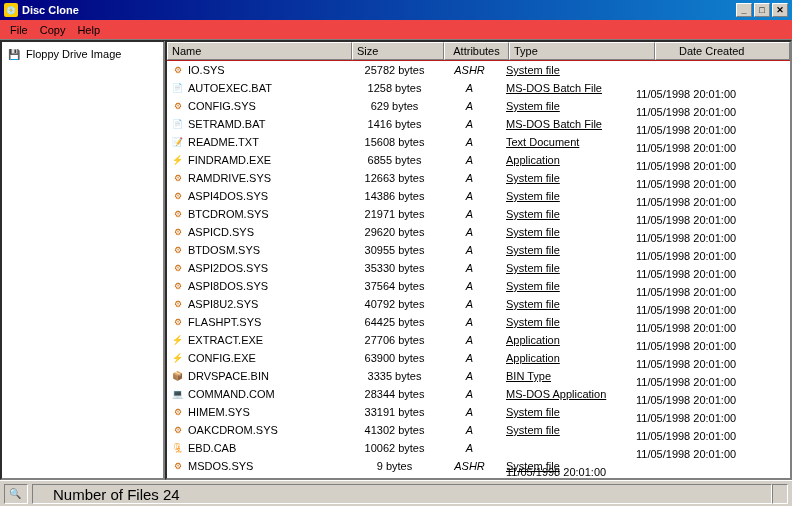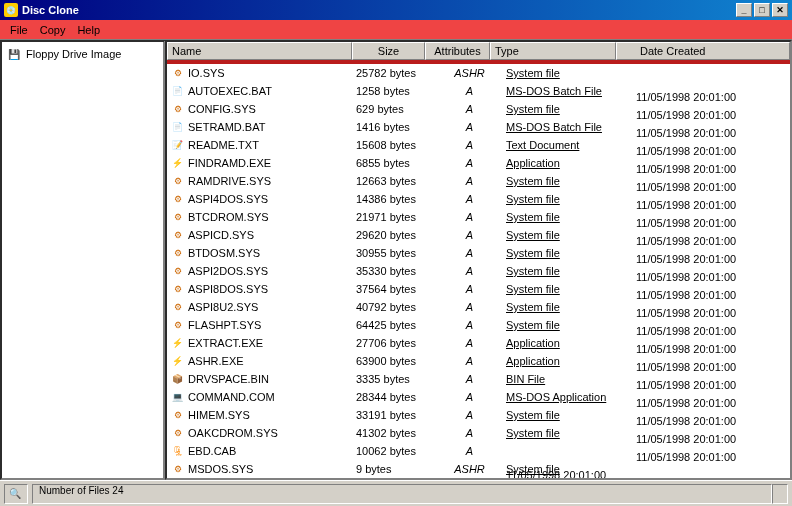--- a/index.html
+++ b/index.html
@@ -113,38 +113,38 @@
       flex-direction: column;
       border: 2px inset #808080;
       background: white;
       overflow: hidden;
     }
 
     
     .table-header {
       display: flex;
       background: #0f766e;
-      border-bottom: 4px solid #b91c1c;
+      border-bottom: 1px solid #b91c1c;
       flex-shrink: 0;
     }
     .col-header {
       padding: 2px 4px;
       font-size: 11px;
       border-right: 1px solid #808080;
       border-top: 1px solid #ffffff;
       border-left: 1px solid #ffffff;
       border-bottom: 1px solid #808080;
       cursor: pointer;
       user-select: none;
       background: #d4d0c8;
     }
     .col-name { width: 185px; }
-    .col-size { width: 73px; text-align: center; }
+    .col-size { width: 92px; text-align: left; }
     .col-attr { width: 65px; text-align: center; }
-    .col-type { width: 126px; }
+    .col-type { width: 146px; }
     .col-date { flex: 1; padding-left: 23px; }
 
     
     .table-body {
       overflow-y: auto;
       flex: 1;
     }
     .file-row {
       display: flex;
       align-items: center;
@@ -156,21 +156,21 @@
       font-size: 11px;
       white-space: nowrap;
       overflow: hidden;
     }
     .cell-name {
       width: 185px;
       display: flex;
       align-items: center;
       gap: 3px;
     }
-    .cell-size { width: 85px; text-align: left; }
+    .cell-size { width: 85px; text-align: center; }
     .cell-attr { width: 65px; text-align: center; font-style: italic; }
     .cell-type { width: 130px; text-decoration: underline; }
     .cell-date { flex: 1; margin-top: 47px; }
 
     .file-icon {
       width: 14px;
       height: 14px;
       flex-shrink: 0;
       display: inline-flex;
       align-items: center;
@@ -186,23 +186,23 @@
       display: flex;
       align-items: center;
       padding: 0 4px;
     }
     .status-panel {
       height: 20px;
       border: 1px solid;
       border-color: #808080 #ffffff #ffffff #808080;
       background: #d4d0c8;
       display: flex;
-      align-items: flex-start;
-      padding: 0 6px;
-      font-size: 10px;
+      align-items: flex-end;
+      padding: 0 20px;
+      font-size: 15px;
     }
     .status-icon-panel {
       width: 24px;
       height: 20px;
       border: 1px solid;
       border-color: #808080 #ffffff #ffffff #808080;
       background: #d4d0c8;
       display: flex;
       align-items: center;
       justify-content: center;
@@ -430,35 +430,35 @@
         <span>EXTRACT.EXE</span>
       </div>
       <div class="cell cell-size">27706 bytes</div>
       <div class="cell cell-attr">A</div>
       <div class="cell cell-type">Application</div>
       <div class="cell cell-date">11/05/1998 20:01:00</div>
     </div>
         <div class="file-row">
       <div class="cell cell-name">
         <span class="file-icon" style="color:#008000">⚡</span>
-        <span>ASHR.EXE</span>
+        <span>CONFIG.EXE</span>
       </div>
       <div class="cell cell-size">63900 bytes</div>
       <div class="cell cell-attr">A</div>
       <div class="cell cell-type">Application</div>
       <div class="cell cell-date">11/05/1998 20:01:00</div>
     </div>
         <div class="file-row">
       <div class="cell cell-name">
         <span class="file-icon" style="color:#808080">📦</span>
         <span>DRVSPACE.BIN</span>
       </div>
       <div class="cell cell-size">3335 bytes</div>
       <div class="cell cell-attr">A</div>
-      <div class="cell cell-type">BIN File</div>
+      <div class="cell cell-type">BIN Type</div>
       <div class="cell cell-date">11/05/1998 20:01:00</div>
     </div>
         <div class="file-row">
       <div class="cell cell-name">
         <span class="file-icon" style="color:#800080">💻</span>
         <span>COMMAND.COM</span>
       </div>
       <div class="cell cell-size">28344 bytes</div>
       <div class="cell cell-attr">A</div>
       <div class="cell cell-type">MS-DOS Application</div>

